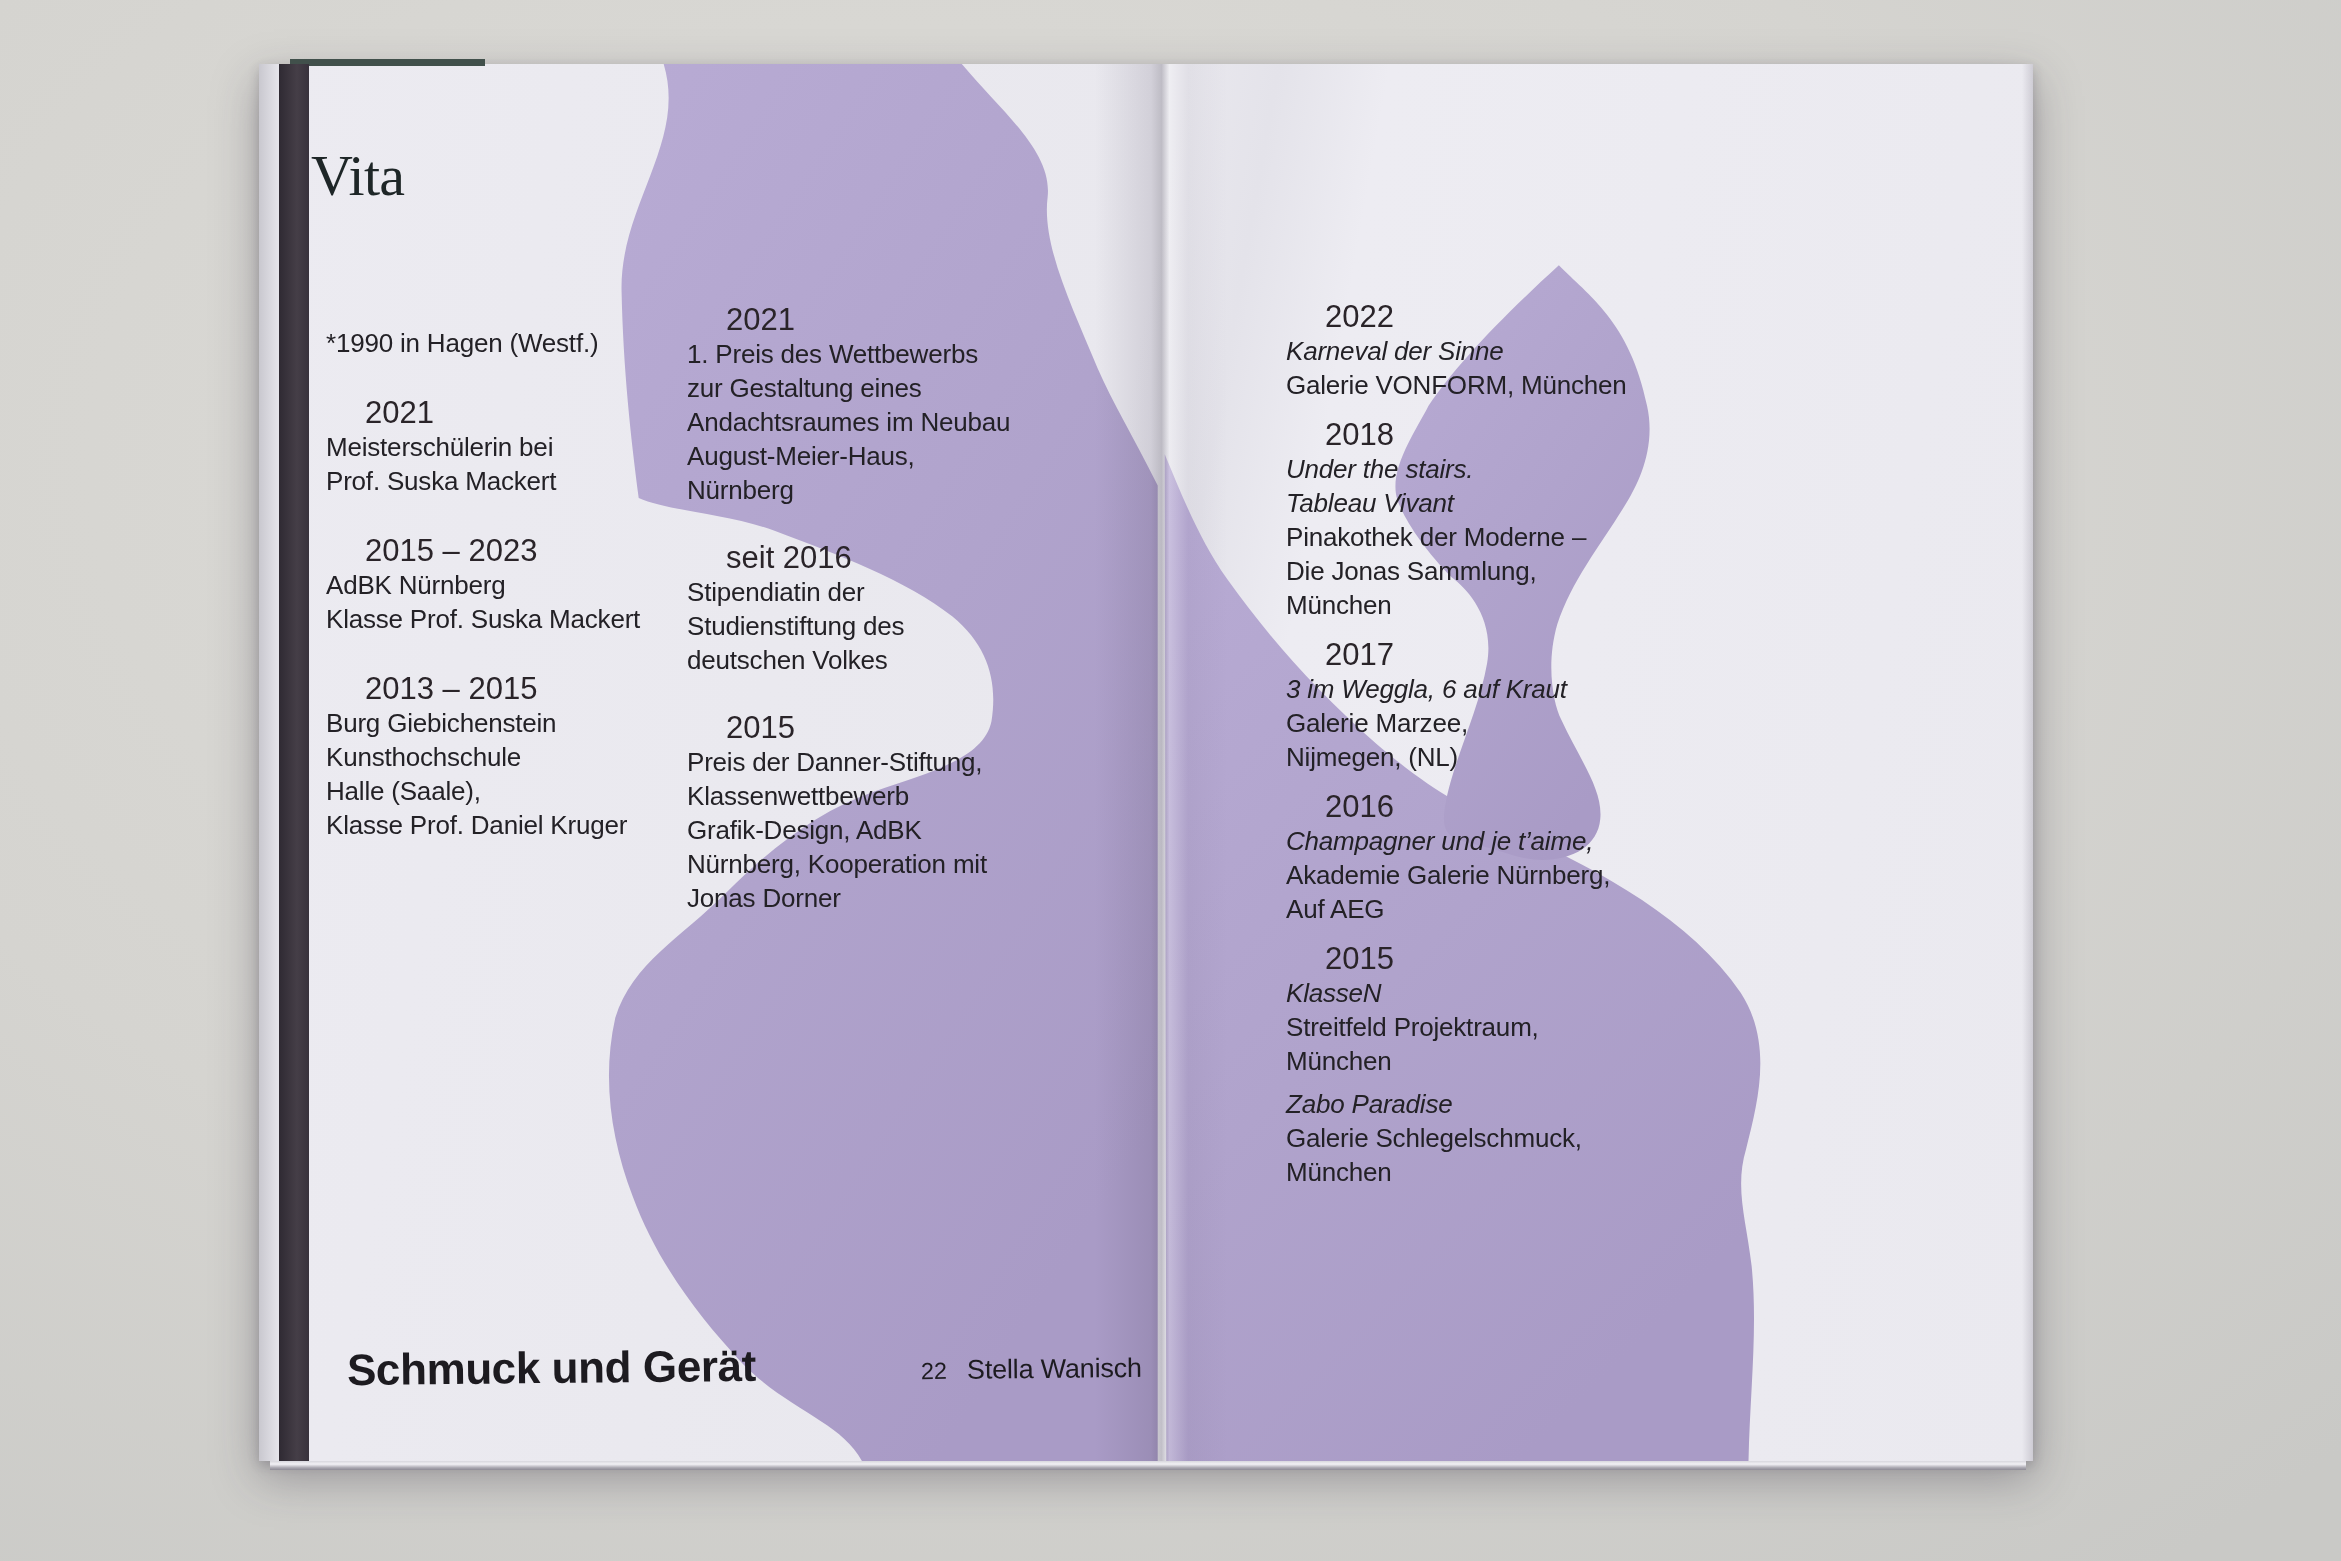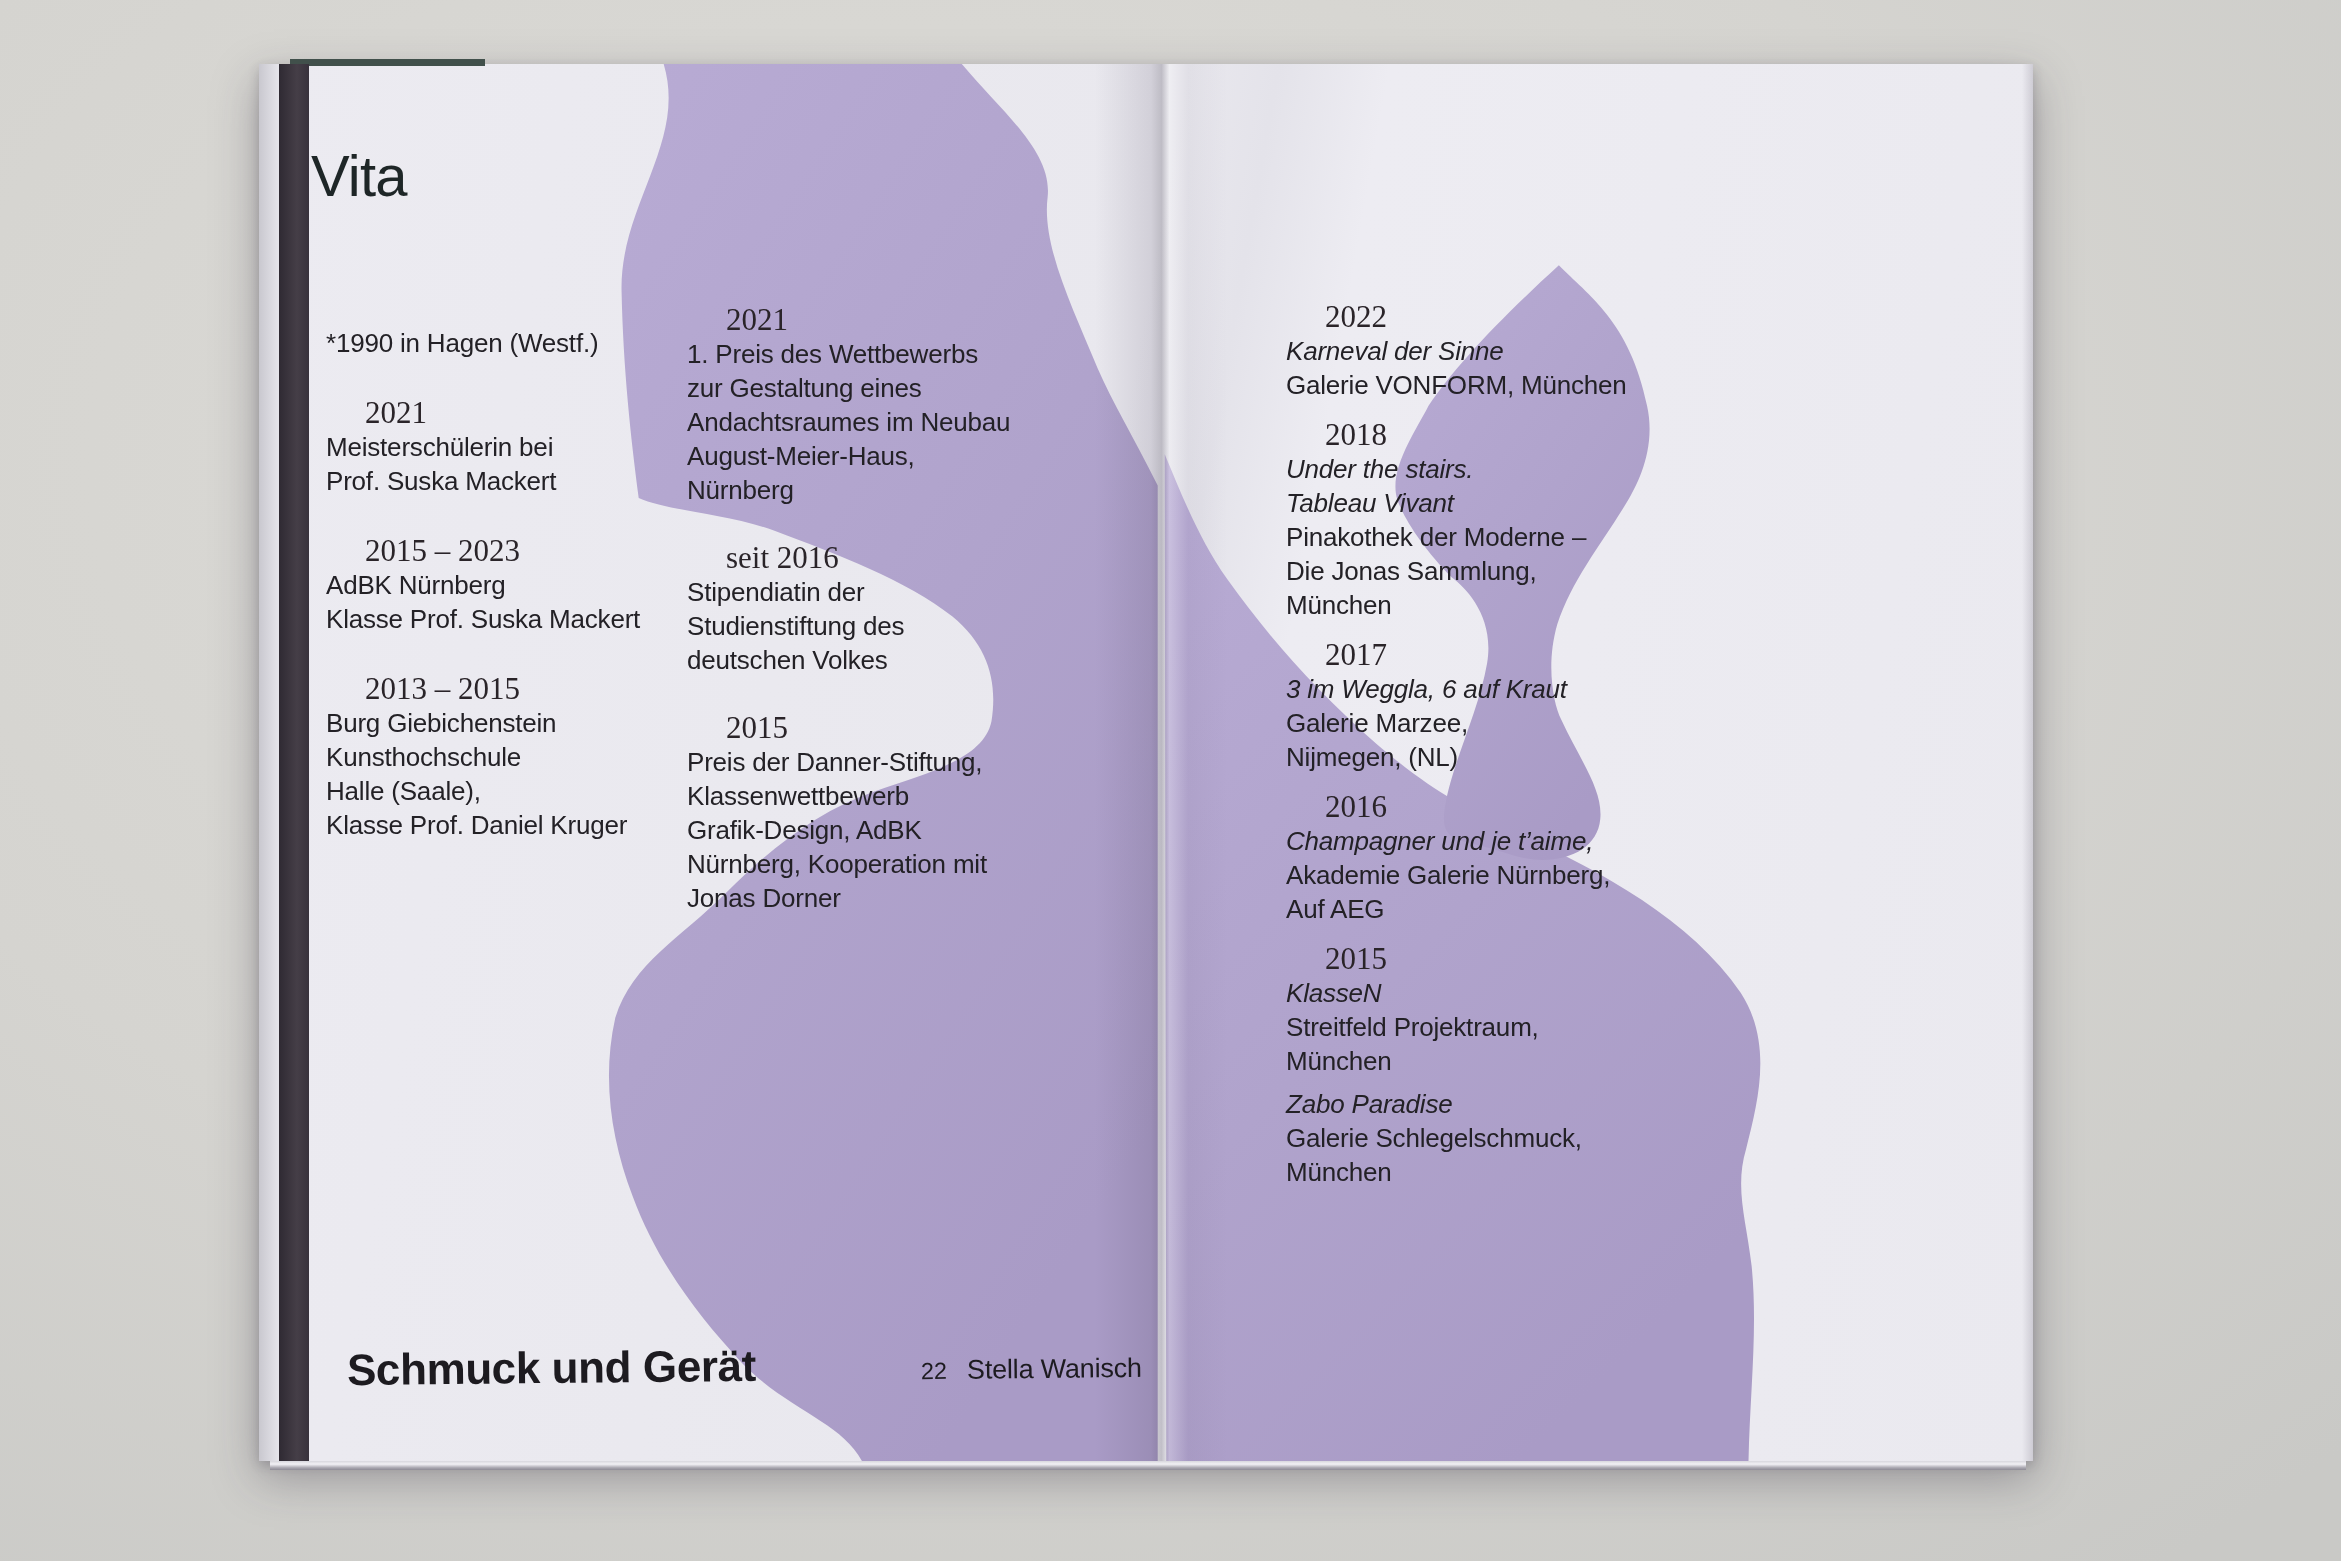--- a/index.html
+++ b/index.html
@@ -32,28 +32,28 @@
   .spine-stripe{position:absolute;left:20px;top:0;width:30px;height:100%;
     background:linear-gradient(90deg,#2f2a33,#453e47 60%,#38323c);}
   .fold-shadow{position:absolute;left:836px;top:0;width:133px;height:100%;
     background:linear-gradient(90deg,rgba(71,62,88,0) 0%,rgba(71,62,88,0.14) 42%,rgba(40,34,52,0.22) 50%,rgba(255,255,255,0.25) 56%,rgba(71,62,88,0.05) 70%,rgba(71,62,88,0) 100%);}
   .right-edge{position:absolute;right:0;top:0;width:11px;height:100%;
     background:linear-gradient(90deg,rgba(120,115,130,0) 0%,rgba(120,115,130,0.25) 100%);}
   .page-stack{position:absolute;left:11px;bottom:-9.4px;width:1756px;height:9.4px;
     background:linear-gradient(180deg,#d8d7dd 0%,#f2f1f5 35%,#a9a7b0 75%,#8e8b95 100%);}
   .sans{font-family:"Liberation Sans",sans-serif;}
   .heading{
-    position:absolute;font-family:Liberation Sans, sans-serif;
+    position:absolute;font-family:Liberation Serif, serif;
     font-size:58px;letter-spacing:-0.8px;color:#1e2627;white-space:nowrap;
   }
   .col{position:absolute;color:#232126;font-size:26px;line-height:34px;letter-spacing:-0.2px;}
   .line{white-space:nowrap;}
   .italic{font-style:italic;}
   .date{
-    font-family:Liberation Serif, serif;
+    font-family:Liberation Sans, sans-serif;
     font-size:31px;letter-spacing:0;color:#2a2429;
     padding-left:39px;white-space:nowrap;
   }
   .g{margin-top:36px;}
   .g2{margin-top:34px;}
   .g3{margin-top:16px;}
   .gz{margin-top:9.4px;}
   .contact-label{
     font-family:"Liberation Serif","DejaVu Serif",serif;
     font-size:30px;color:#2b4a48;padding-left:37px;white-space:nowrap;

